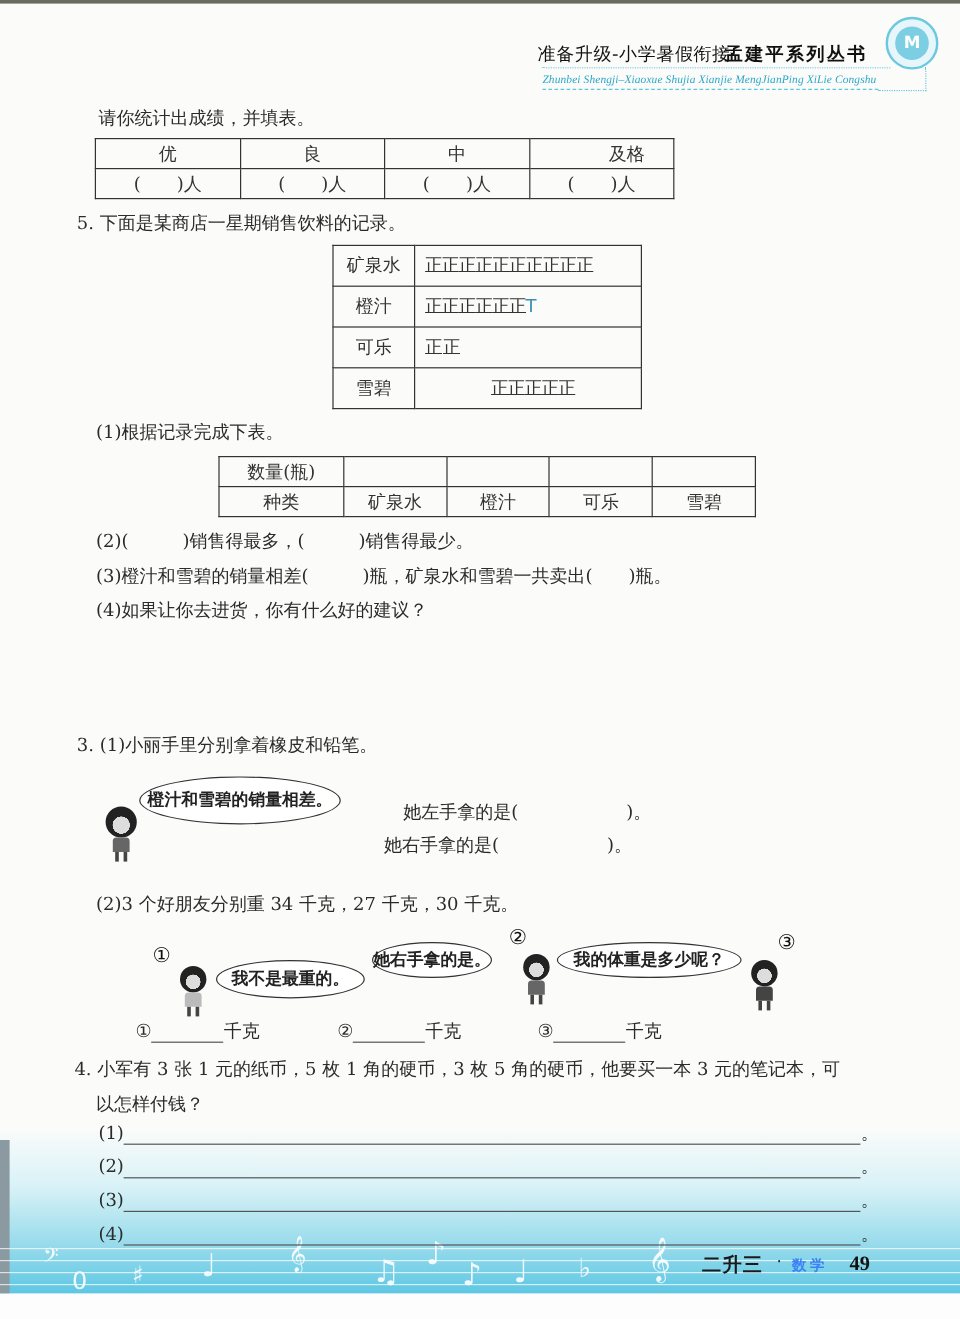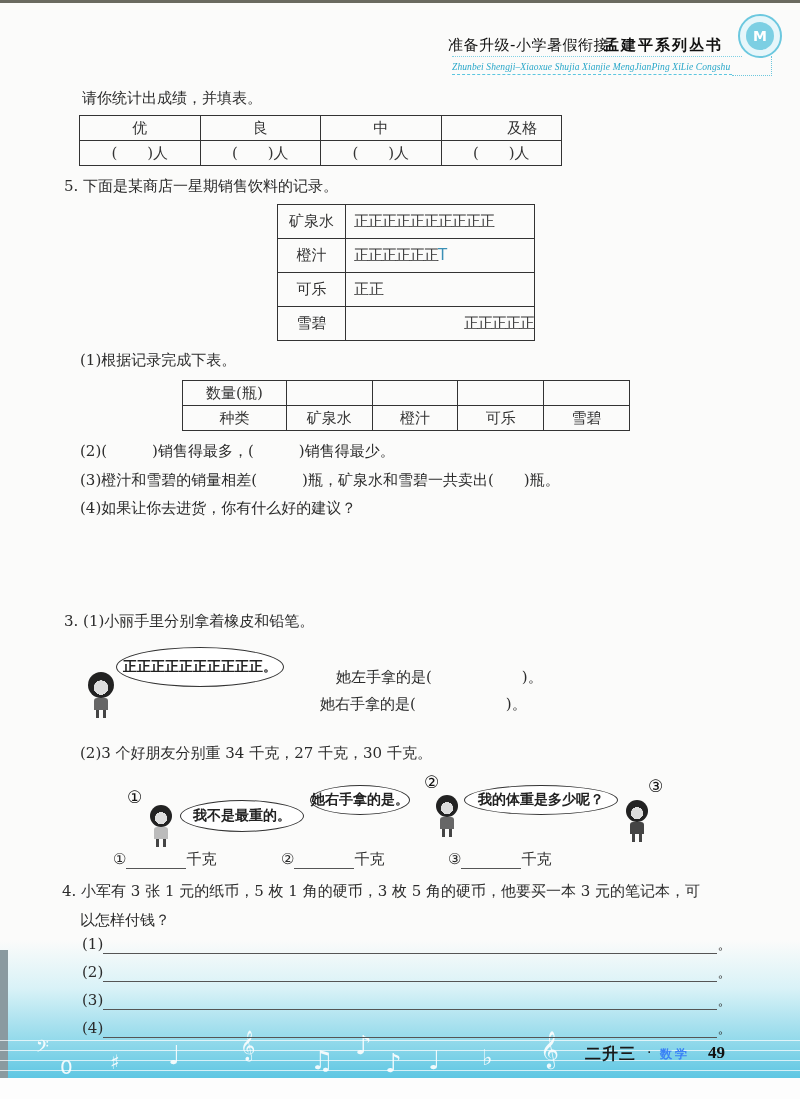--- a/index.html
+++ b/index.html
@@ -90,21 +90,21 @@
   <tr style="height:34px;">
     <td>橙汁</td>
     <td style="text-align:left;padding-left:8px;letter-spacing:-1px;"><span>正正正正正正</span><span style="color:#3a8fb5;font-family:'DejaVu Sans',sans-serif;">T</span></td>
   </tr>
   <tr style="height:34px;">
     <td>可乐</td>
     <td style="text-align:left;padding-left:8px;">正正</td>
   </tr>
   <tr style="height:34px;">
     <td>雪碧</td>
-    <td style="text-align:right;padding-left:8px;letter-spacing:-1px;">正正正正正</td>
+    <td style="text-align:center;padding-left:8px;letter-spacing:-1px;">正正正正正</td>
   </tr>
 </tbody>
   </table>
 
 <div class="abs txt" style="left:80px;top:350px;">(1)根据记录完成下表。</div>
 <table class="grid" style="left:182px;top:380px;width:448px;">
   <tbody>
       <tr style="height:25px;">
     <td>数量(瓶)</td>
     <td></td>
@@ -119,21 +119,21 @@
     <td style="width:86px;">可乐</td>
     <td style="width:86px;">雪碧</td>
   </tr>
 </tbody>
   </table>
 <div class="abs txt" style="left:80px;top:441px;">(2)(　　　)销售得最多，(　　　)销售得最少。</div>
 <div class="abs txt" style="left:80px;top:470px;">(3)橙汁和雪碧的销量相差(　　　)瓶，矿泉水和雪碧一共卖出(　　)瓶。</div>
 <div class="abs txt" style="left:80px;top:498px;">(4)如果让你去进货，你有什么好的建议？</div>
 
 <div class="abs txt" style="left:64px;top:611px;">3. (1)小丽手里分别拿着橡皮和铅笔。</div>
-<div class="bubble" style="left:116px;top:647px;width:168px;height:40px;">正正正正正正正正正正。</div>
+<div class="bubble" style="left:116px;top:647px;width:168px;height:40px;">橙汁和雪碧的销量相差。</div>
 <div class="kid" style="left:88px;top:672px;">
   <div class="head" style="width:26px;height:26px;"></div>
     <div class="body"></div>
     <div class="legs"></div>
 </div>
 <div class="abs txt" style="left:336px;top:667px;">她左手拿的是(　　　　　　)。</div>
 <div class="abs txt" style="left:320px;top:694px;">她右手拿的是(　　　　　　)。</div>
 
 <div class="abs txt" style="left:80px;top:743px;">(2)3 个好朋友分别重 34 千克，27 千克，30 千克。</div>
 

